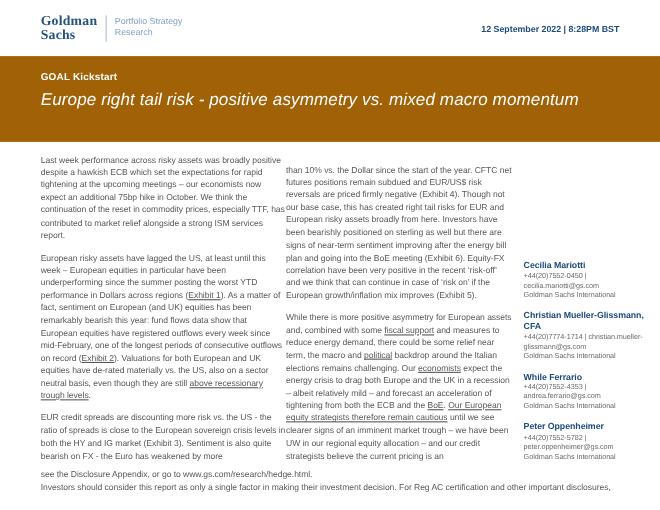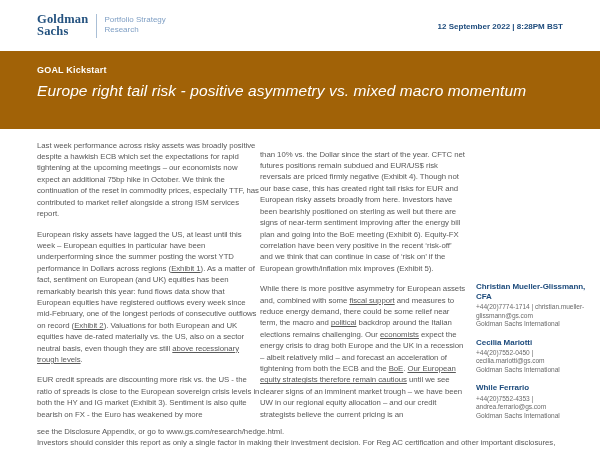--- a/index.html
+++ b/index.html
@@ -73,37 +73,42 @@
     </div>
 
     <div class="col-right">
       <p class="para">than 10% vs. the Dollar since the start of the year. CFTC net futures positions remain subdued and EUR/US$ risk reversals are priced firmly negative (Exhibit 4). Though not our base case, this has created right tail risks for EUR and European risky assets broadly from here. Investors have been bearishly positioned on sterling as well but there are signs of near-term sentiment improving after the energy bill plan and going into the BoE meeting (Exhibit 6). Equity-FX correlation have been very positive in the recent ‘risk-off’ and we think that can continue in case of ‘risk on’ if the European growth/inflation mix improves (Exhibit 5).</p>
       <p class="para"><span>While there is more positive asymmetry for European assets and, combined with some </span><span class="lnk">fiscal support</span><span> and measures to reduce energy demand, there could be some relief near term, the macro and </span><span class="lnk">political</span><span> backdrop around the Italian elections remains challenging. Our </span><span class="lnk">economists</span><span> expect the energy crisis to drag both Europe and the UK in a recession – albeit relatively mild – and forecast an acceleration of tightening from both the ECB and the </span><span class="lnk">BoE</span><span>. </span><span class="lnk">Our European equity strategists therefore remain cautious</span><span> until we see clearer signs of an imminent market trough – we have been UW in our regional equity allocation – and our credit strategists believe the current pricing is an</span></p>
     </div>
 
     <div class="authors">
 
       <div class="author">
-        <div class="author-name">Christian Mueller-Glissmann, CFA</div>
-        <div class="author-contact"><span>+44(20)7774-1714 |</span> <span class="author-email">christian.mueller-glissmann@gs.com</span></div>
+        <div class="author-name">Cecilia Mariotti</div>
+        <div class="author-contact"><span>+44(20)7552-0450 |</span> <span class="author-email">cecilia.mariotti@gs.com</span></div>
         <div class="author-firm">Goldman Sachs International</div>
       </div>
 
       <div class="author">
-        <div class="author-name">Cecilia Mariotti</div>
-        <div class="author-contact"><span>+44(20)7552-0450 |</span> <span class="author-email">cecilia.mariotti@gs.com</span></div>
+        <div class="author-name">Christian Mueller-Glissmann, CFA</div>
+        <div class="author-contact"><span>+44(20)7774-1714 |</span> <span class="author-email">christian.mueller-glissmann@gs.com</span></div>
         <div class="author-firm">Goldman Sachs International</div>
       </div>
 
       <div class="author">
         <div class="author-name">While Ferrario</div>
         <div class="author-contact"><span>+44(20)7552-4353 |</span> <span class="author-email">andrea.ferrario@gs.com</span></div>
         <div class="author-firm">Goldman Sachs International</div>
       </div>
 
+      <div class="author">
+        <div class="author-name">Peter Oppenheimer</div>
+        <div class="author-contact"><span>+44(20)7552-5782 |</span> <span class="author-email">peter.oppenheimer@gs.com</span></div>
+        <div class="author-firm">Goldman Sachs International</div>
+      </div>
 
     </div>
   </div>
 
   <div class="footer">
     <div>see the Disclosure Appendix, or go to www.gs.com/research/hedge.html.</div>
     <div>Investors should consider this report as only a single factor in making their investment decision. For Reg AC certification and other important disclosures,</div>
   </div>
 
 </div>

